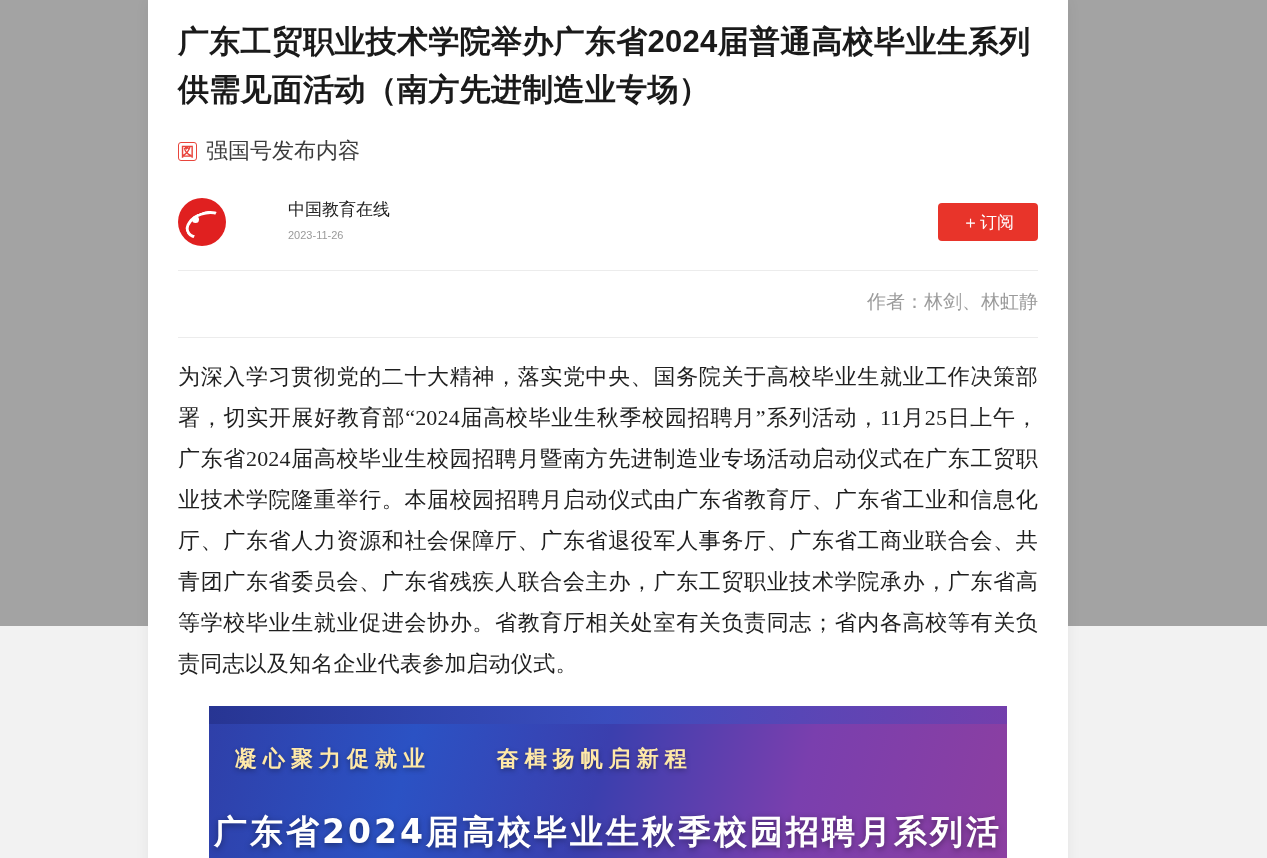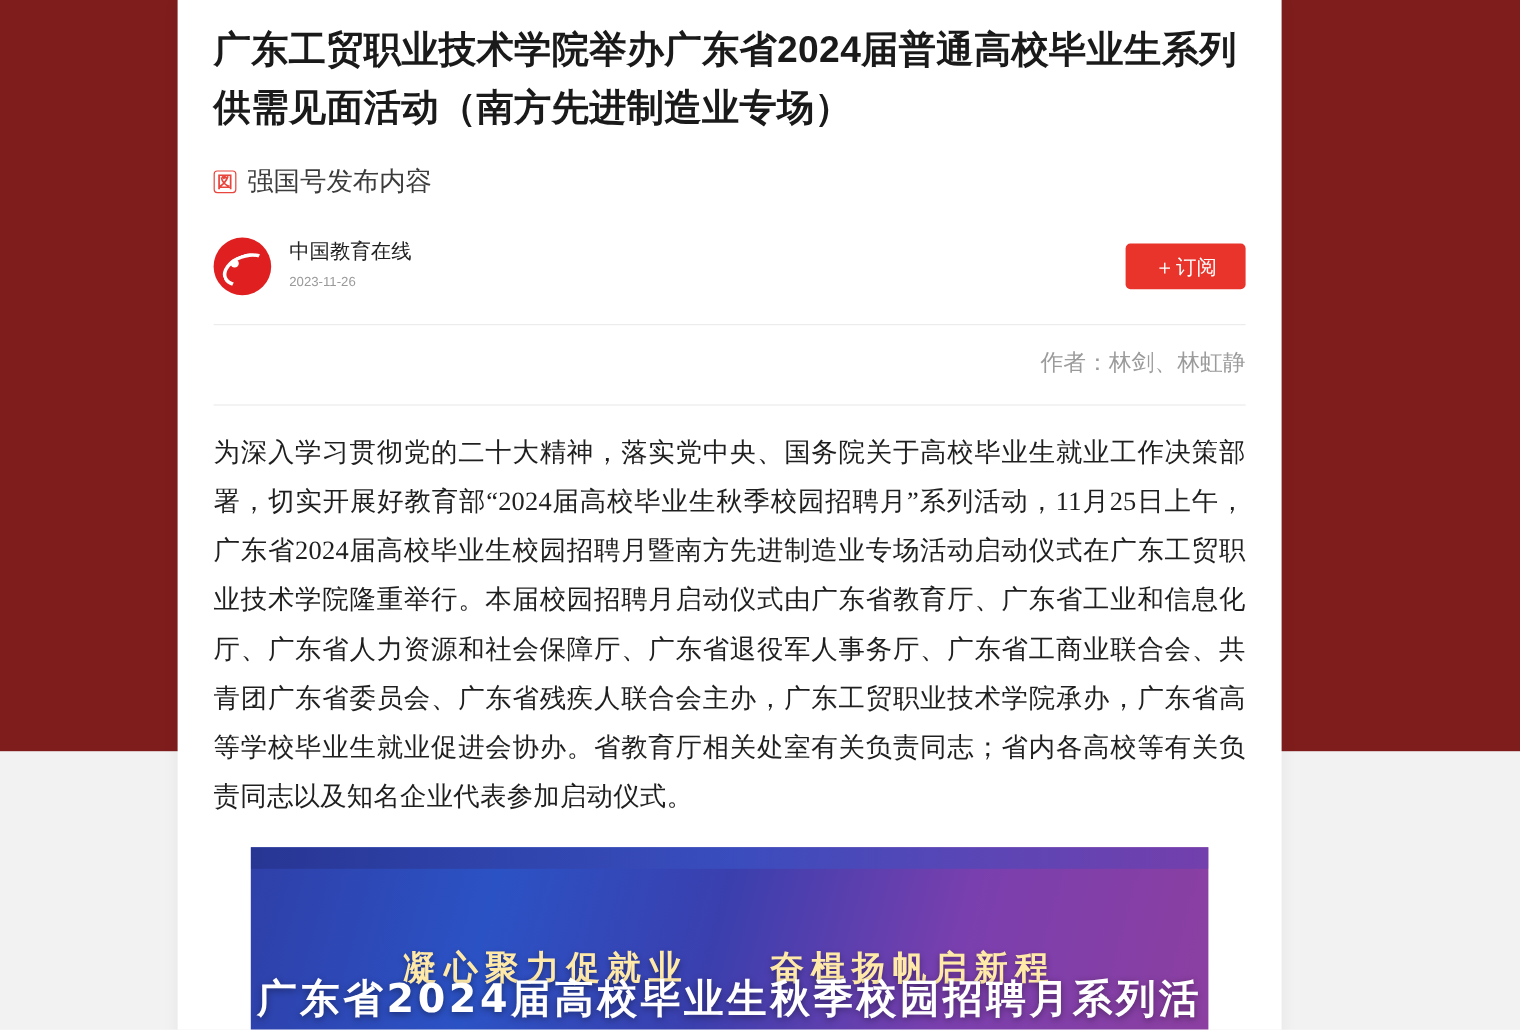--- a/index.html
+++ b/index.html
@@ -10,21 +10,21 @@
   }
   body {
     width: 1267px;
     height: 858px;
     overflow: hidden;
   }
   .page {
     position: relative;
     width: 1267px;
     height: 626px;
-    background: #7f1d1d;
+    background: #a3a3a3;
   }
   .article-card {
     position: absolute;
     left: 148px;
     top: 0;
     width: 920px;
     min-height: 858px;
     background: #ffffff;
     box-shadow: 0 0 14px rgba(0,0,0,0.06);
     box-sizing: border-box;
@@ -59,20 +59,21 @@
   }
   .badge-text {
     font-size: 22px;
     color: #3c3c3c;
   }
   .author-row {
     display: flex;
     align-items: center;
     margin-top: 30px;
     height: 52px;
+    gap: 47px;
   }
   .avatar {
     width: 48px;
     height: 48px;
     border-radius: 50%;
     background: #e02020;
     position: relative;
     overflow: hidden;
     flex: 0 0 auto;
   }
@@ -173,28 +174,26 @@
   .figure-img .band-top {
     position: absolute;
     left: 0; right: 0; top: 0; height: 18px;
     background: linear-gradient(90deg, #26338f, #3a4fc0, #6f3fae);
     opacity: .85;
   }
   .slogan {
     position: absolute;
     top: 38px;
     width: 100%;
-    text-align: center;
     color: #ffe9a8;
-    font-size: 28px;
+    font-size: 22px;
     letter-spacing: 6px;
     font-weight: 700;
     text-shadow: 0 2px 5px rgba(0,0,0,.35);
     font-family: "DejaVu Sans", sans-serif;
-    margin-top: 44px;
   }
   .slogan span { margin: 0 26px; }
   .subslogan {
     position: absolute;
     top: 104px;
     width: 100%;
     text-align: center;
     color: #ffffff;
     font-size: 33px;
     font-weight: 700;

